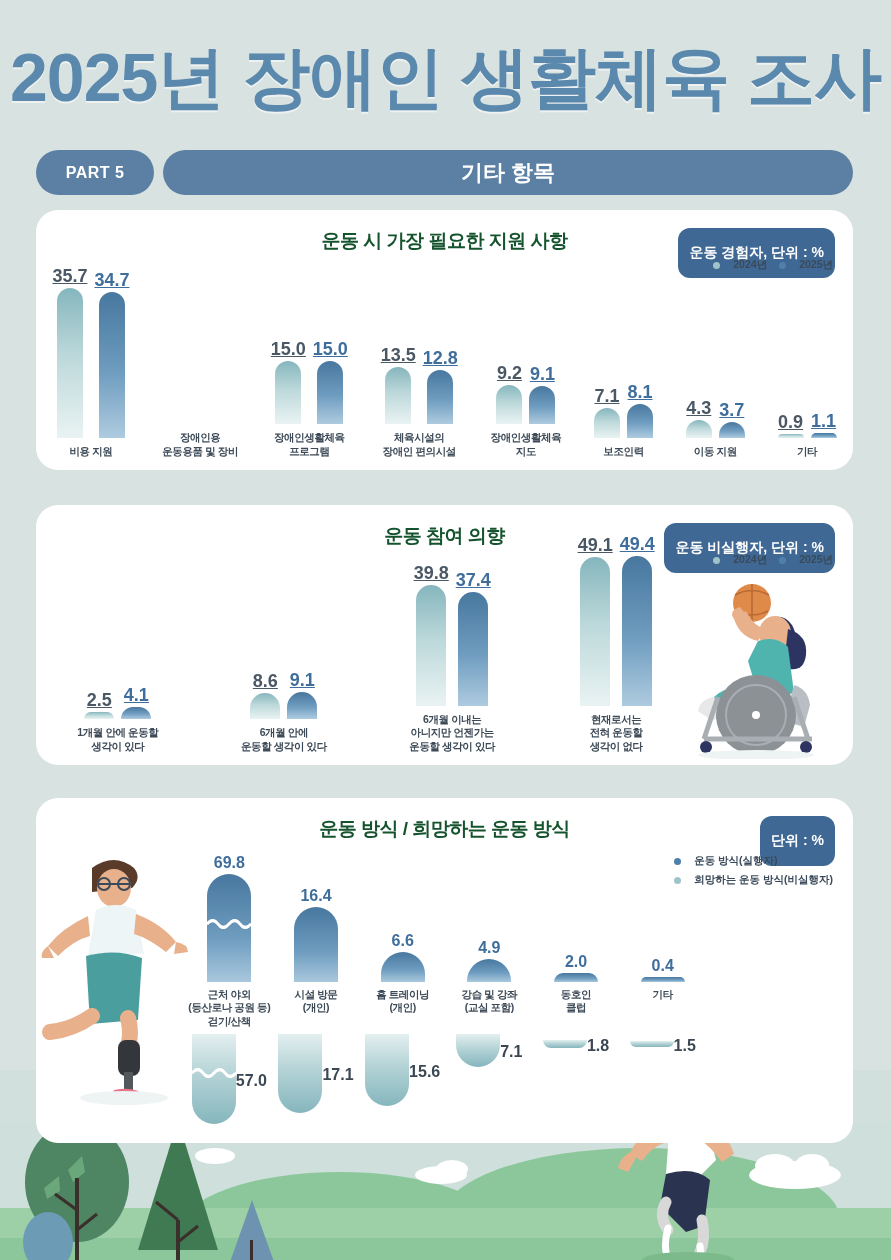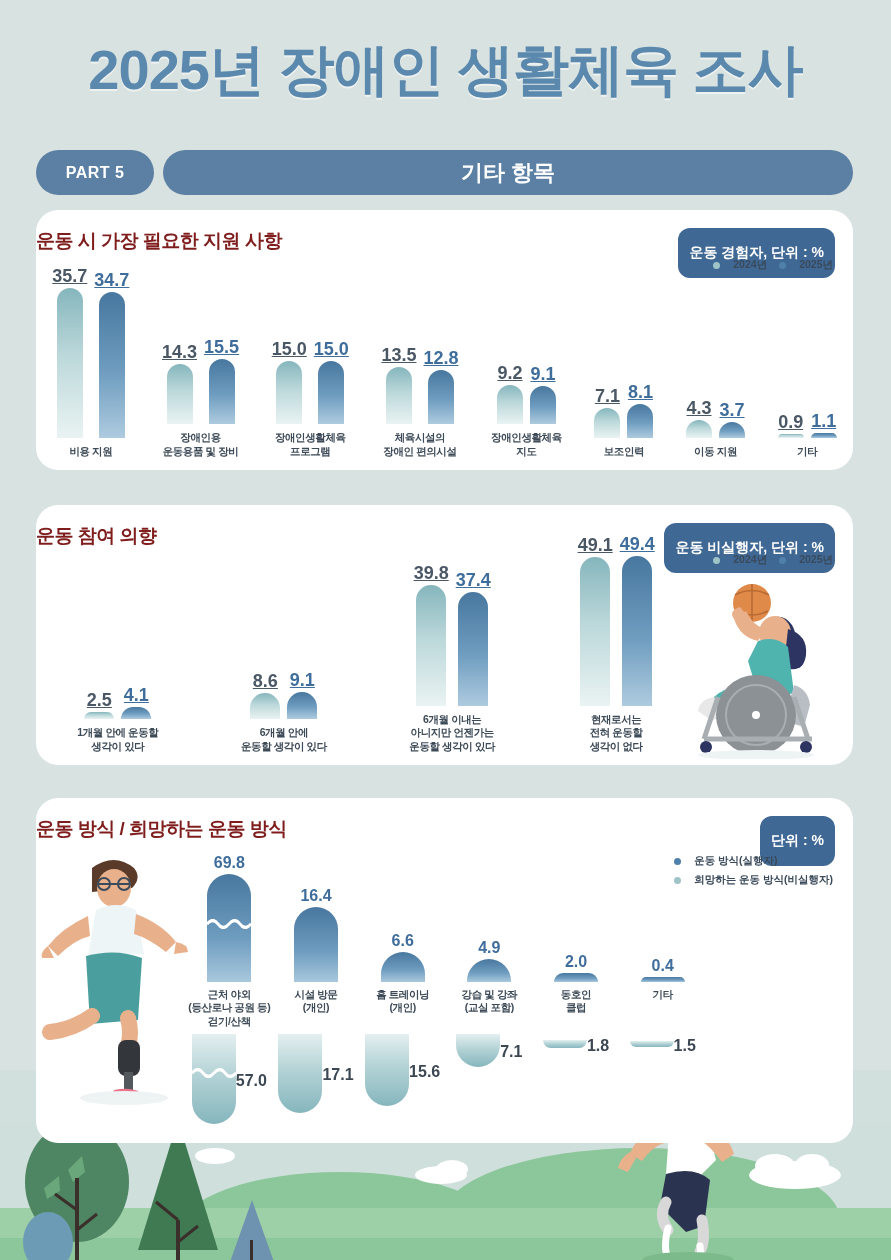--- a/index.html
+++ b/index.html
@@ -11,21 +11,21 @@
   }
   #page{
     position:relative; width:891px; height:1260px;
     background:#d8e2e0;
   }
 
   
   .main-title{
     position:absolute; top:33px; left:0; width:891px;
     text-align:center;
-    font-size:56px; font-weight:bold;
+    font-size:68px; font-weight:bold;
     letter-spacing:-1px;
     color:#5b88ad;
     text-shadow:0 2px 0 rgba(255,255,255,.55);
   }
 
   
   .part-row{
     position:absolute; top:150px; left:36px; width:817px; height:45px;
     display:flex; align-items:center; gap:9px;
   }
@@ -47,22 +47,22 @@
     position:absolute; left:36px; width:817px;
     background:#fff; border-radius:22px;
     overflow:hidden;
   }
   #card1{ top:210px;  height:260px; }
   #card2{ top:505px;  height:260px; }
   #card3{ top:798px;  height:345px; }
 
   .card-title{
     position:absolute; top:18px; left:0; width:100%;
-    text-align:left;
-    font-size:19px; font-weight:bold; color:#7f1d1d;
+    text-align:center;
+    font-size:19px; font-weight:bold; color:#14532d;
     letter-spacing:-.5px;
   }
   .unit-badge{
     position:absolute; top:18px; right:18px;
     background:#3f6895; color:#fff;
     border-radius:12px; padding:16px 11px;
     font-size:14px; font-weight:bold; white-space:nowrap;text-align:right;
   }
   .legend{
     position:absolute; right:20px; top:48px;
@@ -202,30 +202,20 @@
          <div class="bcol">
            <div class="bval b">34.7</div>
            <div class="bar b" style="width:26px;height:145.7983193277311px;"></div>
          </div>
        </div>
        <div class="glabel">
             <div>비용 지원</div>
           </div>
         </div>
         <div class="group">
-          <div class="pair">
-         <div class="bcol">
-           <div class="bval a">14.3</div>
-           <div class="bar a" style="width:26px;height:60.08403361344537px;"></div>
-         </div>
-         <div class="bcol">
-           <div class="bval b">15.5</div>
-           <div class="bar b" style="width:26px;height:65.12605042016806px;"></div>
-         </div>
-       </div>
        <div class="glabel">
             <div>장애인용</div>
             <div>운동용품 및 장비</div>
           </div>
         </div>
         <div class="group">
           <div class="pair">
          <div class="bcol">
            <div class="bval a">15.0</div>
            <div class="bar a" style="width:26px;height:63.0252100840336px;"></div>

